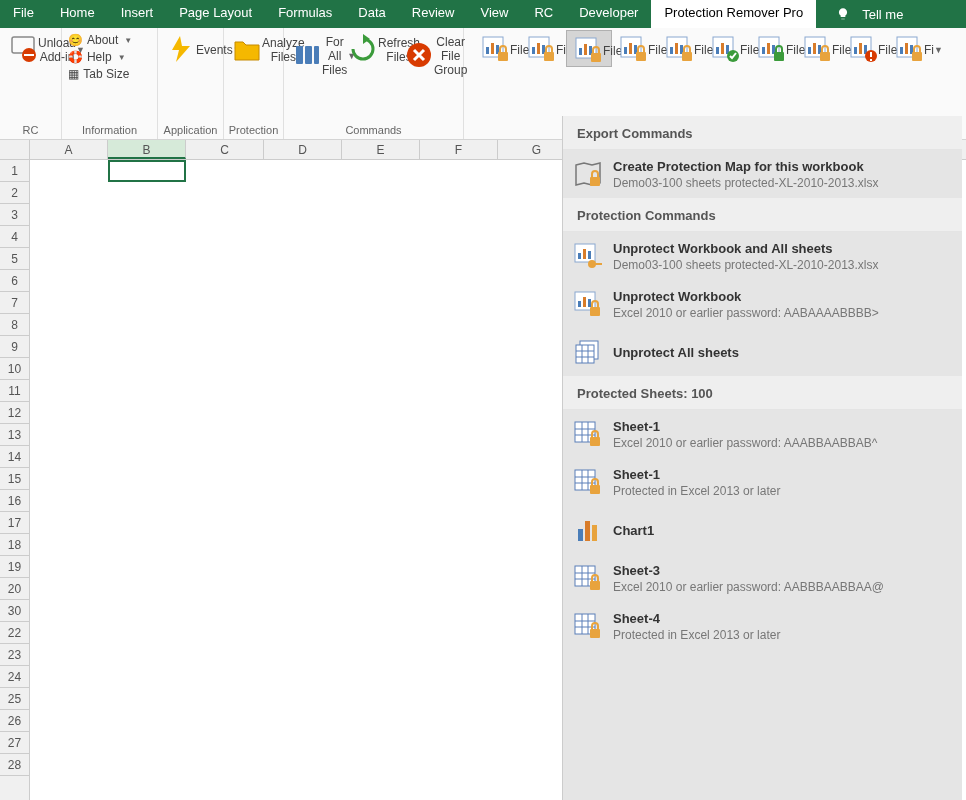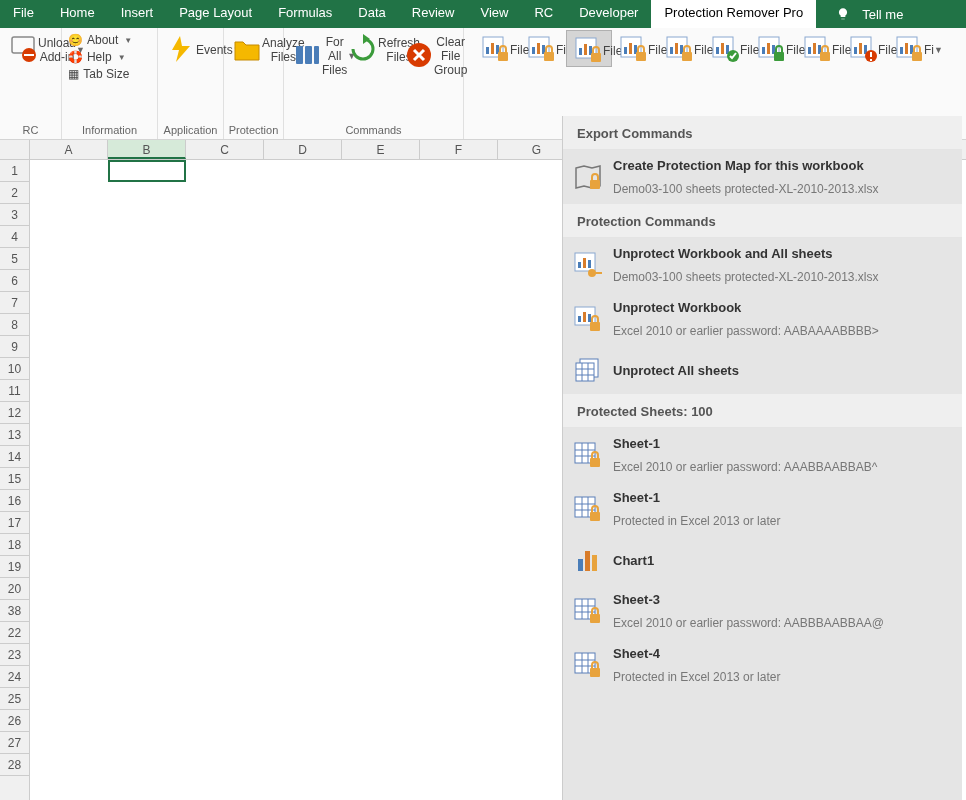--- a/index.html
+++ b/index.html
@@ -29,21 +29,21 @@
   .rowlabels { position: absolute; top: 20px; left: 0; width: 30px; bottom: 0; background: #f0f0f0; border-right: 1px solid #ccc; }
   .rowlabels .r { height: 22px; border-bottom: 1px solid #ccc; text-align: center; font-size: 12px; color: #555; line-height: 22px; }
   .corner { position: absolute; top: 0; left: 0; width: 30px; height: 20px; background: #f0f0f0; border-right: 1px solid #ccc; border-bottom: 1px solid #ccc; }
   .gridx { position: absolute; top: 20px; left: 30px; right: 0; bottom: 0; }
   .gridx .cell-active { position: absolute; top: 0; left: 78px; width: 78px; height: 22px; border: 2px solid #217346; }
   .dropdown-panel { position: absolute; top: 116px; left: 562px; width: 400px; bottom: 0; background: #e5e5e5; border-left: 1px solid #ccc; font-size: 13px; color: #4a4a4a; overflow: hidden; }
   .dropdown-panel .sechead { padding: 10px 12px 8px 14px; font-weight: 600; color: #555; border-bottom: 1px solid #e4e4e4; background: #efefef; }
   .ditem { display: flex; padding: 8px 10px 8px 8px; gap: 10px; align-items: center; }
   .ditem .ic { width: 32px; height: 32px; flex-shrink: 0; display: flex; align-items: center; justify-content: center; }
   .ditem .txt .t { font-weight: 600; color: #333; }
-  .ditem .txt .d { font-size: 12px; color: #777; margin-top: 9px; }
+  .ditem .txt .d { font-size: 12px; color: #777; margin-top: 2px; }
   svg { display: block; }
 </style>
 </head>
 <body>
 
 <div class="tabbar" id="tabbar">
     <div class="tab file">File</div>
     <div class="tab">Home</div>
     <div class="tab">Insert</div>
     <div class="tab">Page Layout</div>
@@ -346,21 +346,21 @@
       <div class="r">11</div>
       <div class="r">12</div>
       <div class="r">13</div>
       <div class="r">14</div>
       <div class="r">15</div>
       <div class="r">16</div>
       <div class="r">17</div>
       <div class="r">18</div>
       <div class="r">19</div>
       <div class="r">20</div>
-      <div class="r">38</div>
+      <div class="r">30</div>
       <div class="r">22</div>
       <div class="r">23</div>
       <div class="r">24</div>
       <div class="r">25</div>
       <div class="r">26</div>
       <div class="r">27</div>
       <div class="r">28</div>
     </div>
   <div class="gridx">
       <div class="cell-active"></div>

